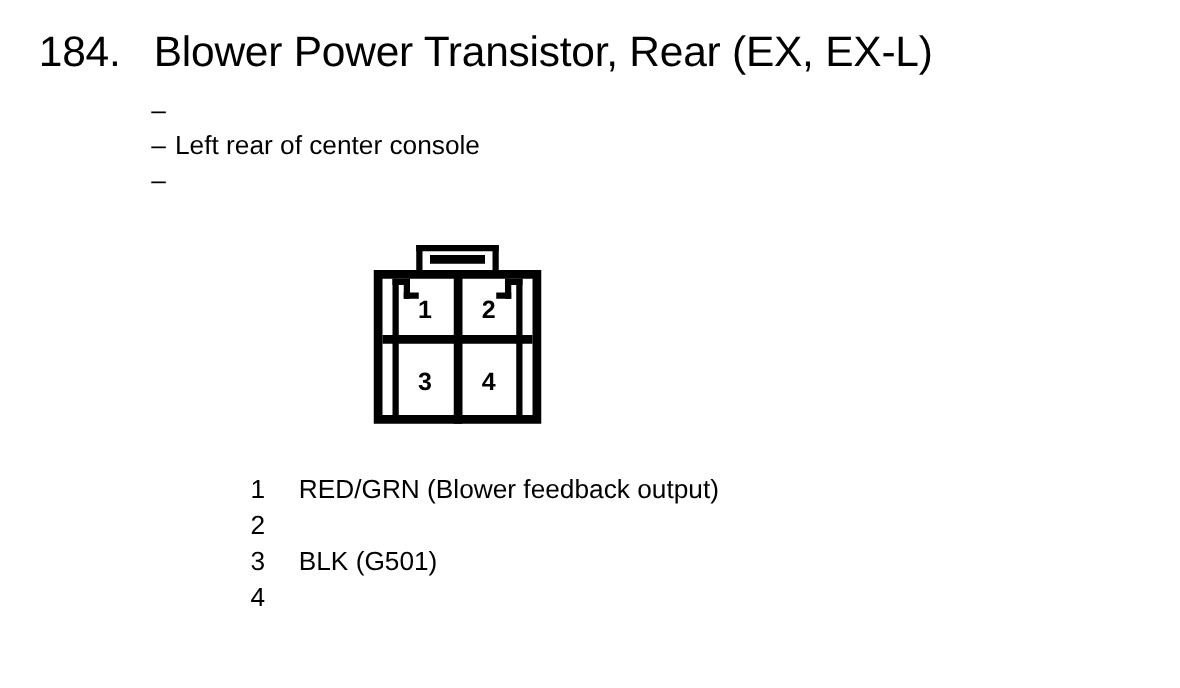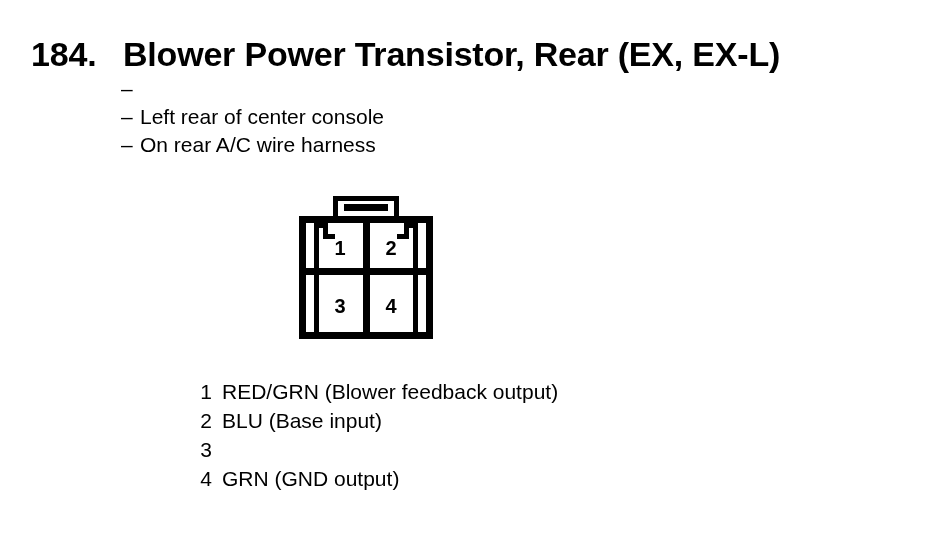--- a/index.html
+++ b/index.html
@@ -16,25 +16,24 @@
     color: #000000;
     -webkit-font-smoothing: none;
   }
 
   
   #page-title {
     position: absolute;
     left: 31px;
     top: 20px;
     font-size: 34px;
-    font-weight: bold;
+    font-weight: normal;
     line-height: 44px;
     letter-spacing: -0.2px;
     white-space: nowrap;
-    margin-top: 12px;
   }
   #page-title .num {
     display: inline-block;
     min-width: 92px;
   }
 
   
   #notes {
     position: absolute;
     left: 121px;
@@ -174,41 +173,40 @@
     font-size: 21px;
     line-height: 29px;
     white-space: nowrap;
   }
   .pin-num {
     width: 22px;
     flex: 0 0 22px;
     text-align: right;
   }
   .pin-desc {
-    margin-left: 10px;
+    margin-left: 27px;
   }
 </style>
 </head>
 <body>
 
 <div id="page-title">
   <span class="num">184.</span><span>Blower Power Transistor, Rear (EX, EX-L)</span>
 </div>
 
 <div id="notes">
   <div class="note-row">
     <span class="note-dash">–</span>
   </div>
   <div class="note-row">
     <span class="note-dash">–</span>
     <span class="note-text">Left rear of center console</span>
   </div>
   <div class="note-row">
     <span class="note-dash">–</span>
-    <span class="note-text">On rear A/C wire harness</span>
   </div>
 </div>
 
 <div id="connector">
   <div class="tab-outer"></div>
   <div class="tab-slot"></div>
 
   <div class="body-outer"></div>
 
   <div class="rail left"></div>
@@ -230,22 +228,21 @@
   <div class="cell-num p4">4</div>
 </div>
 
 <div id="pin-legend">
   <div class="pin-row">
     <span class="pin-num">1</span>
     <span class="pin-desc">RED/GRN (Blower feedback output)</span>
   </div>
   <div class="pin-row">
     <span class="pin-num">2</span>
-    <span class="pin-desc">BLU (Base input)</span>
   </div>
   <div class="pin-row">
     <span class="pin-num">3</span>
+    <span class="pin-desc">BLK (G501)</span>
   </div>
   <div class="pin-row">
     <span class="pin-num">4</span>
-    <span class="pin-desc">GRN (GND output)</span>
   </div>
 </div>
 
 </body></html>

